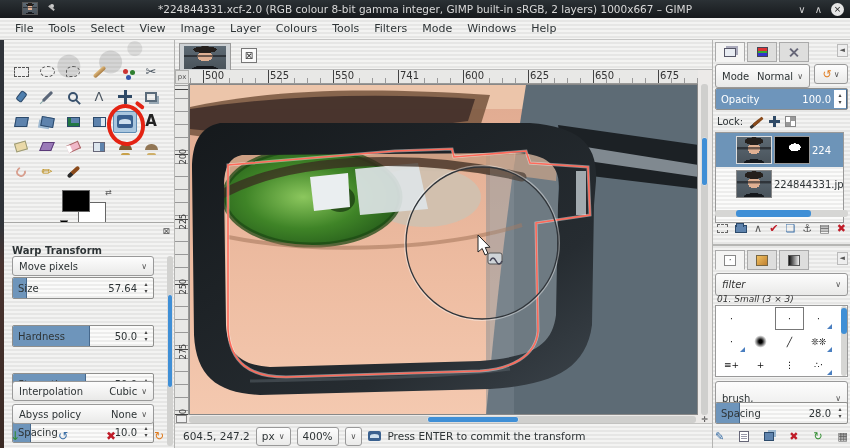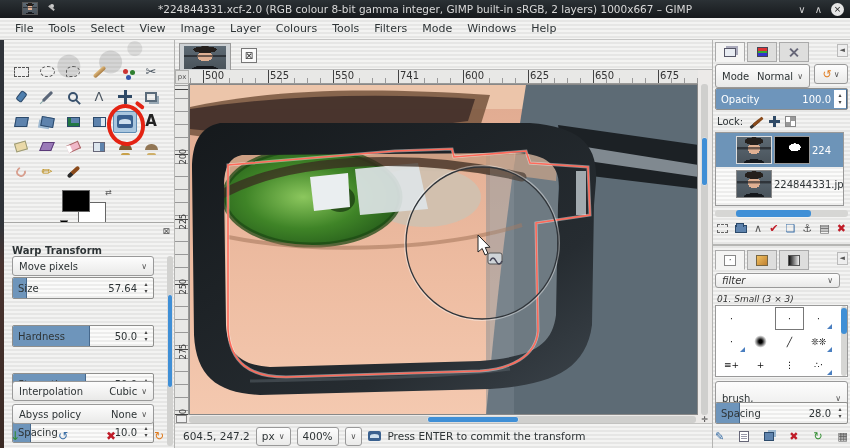--- a/index.html
+++ b/index.html
@@ -121,21 +121,21 @@
 .i-paths::before{transform:rotate(45deg)}.i-paths::after{transform:rotate(-45deg)}
 .dock-menu{position:absolute;right:0;top:4px;font-size:7px;color:#555;border:1px solid #bbb;background:#eee;padding:0 2px;line-height:1.5}
 .mode-row{position:absolute;left:0;top:24px;right:0;display:flex;gap:4px}
 .mode-sel{flex:1;height:24px}
 .mode-reset{width:34px;height:20px;border:1px solid #999;border-radius:3px;background:linear-gradient(#fdfdfd,#e9e9e8);display:flex;align-items:center;justify-content:center;gap:2px;color:#e07c1f;font-size:11px}
 .lock-row{position:absolute;left:2px;top:76px;display:flex;align-items:center;gap:9px}
 .lk-brush{width:12px;height:3px;background:#8a4a1a;transform:rotate(-40deg);border-radius:1px;box-shadow:-4px 0 0 -0px #333}
 .lk-move{width:3px;height:11px;background:#2f4a66;position:relative}
 .lk-move::after{content:"";position:absolute;left:-4px;top:4px;width:11px;height:3px;background:#2f4a66}
 .lk-alpha{width:11px;height:11px;border:1px solid #888;background:conic-gradient(#999 25%,#fff 25% 50%,#999 50% 75%,#fff 75%)}
-.layer-list{position:absolute;left:0;right:4px;top:92px;height:74px;border:1px solid #999;background:repeating-linear-gradient(180deg,#fbfbfa 0 2px,#ededec 2px 4px);overflow:hidden}
+.layer-list{position:absolute;left:0;right:4px;top:92px;height:91px;border:1px solid #999;background:repeating-linear-gradient(180deg,#fbfbfa 0 2px,#ededec 2px 4px);overflow:hidden}
 .lrow{position:relative;height:34px;display:flex;align-items:center;gap:2px;padding-left:20px;overflow:hidden}
 .lrow.sel{background:#6d94b8;color:#fff}
 .thumb{width:36px;height:28px;border:1px solid #ddd;flex:none}
 .face{background:
  radial-gradient(ellipse 46% 24% at 50% 16%,#241f1c 60%,transparent 61%),
  linear-gradient(transparent 38%,rgba(15,15,18,.55) 40% 47%,transparent 49%),
  radial-gradient(ellipse 30% 36% at 50% 45%,#dfb093 60%,transparent 61%),
  radial-gradient(ellipse 52% 28% at 50% 102%,#15181c 60%,transparent 61%),
  linear-gradient(#5d6a74,#49535b)}
 .mask-thumb{background:radial-gradient(ellipse 6px 4px at 58% 40%,#fff 98%,transparent),#000;border-color:#999}
@@ -554,21 +554,21 @@
           </span>
         <span class="dtab">
             <i class="pat-icon"></i>
           </span>
         <span class="dtab">
             <i class="grad-icon"></i>
           </span>
       </div>
       <span class="dock-menu">◄</span>
 
-      <div class="gselect" style="position:absolute;left:0;right:8px;top:25px;height:15px">
+      <div class="gselect" style="position:absolute;left:0;right:0;top:25px;height:23px">
         <span class="gsel-label it">filter</span>
         <span class="chev">∨</span>
       </div>
 
       <div class="it" style="position:absolute;left:2px;top:46px;font-size:9px">01. Small (3 × 3)</div>
 
       <div class="br-grid">
         <span class="bcell">
             <span>·</span>
           </span>

